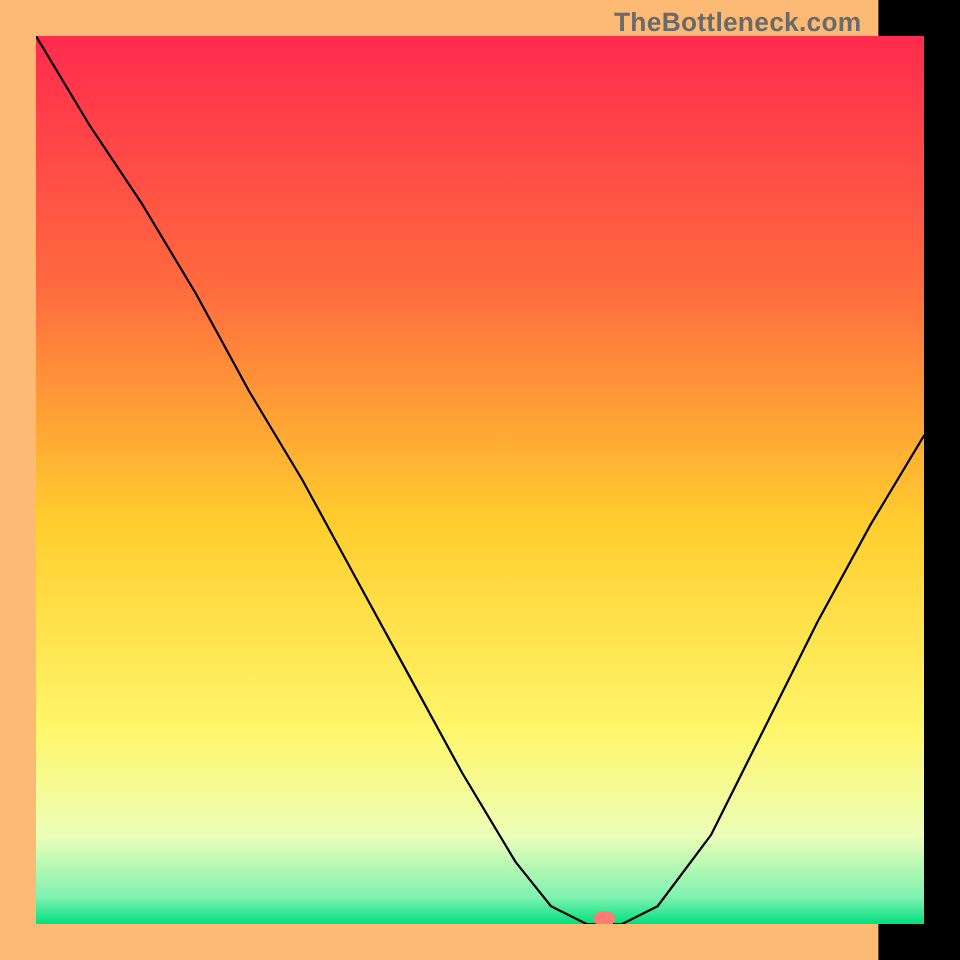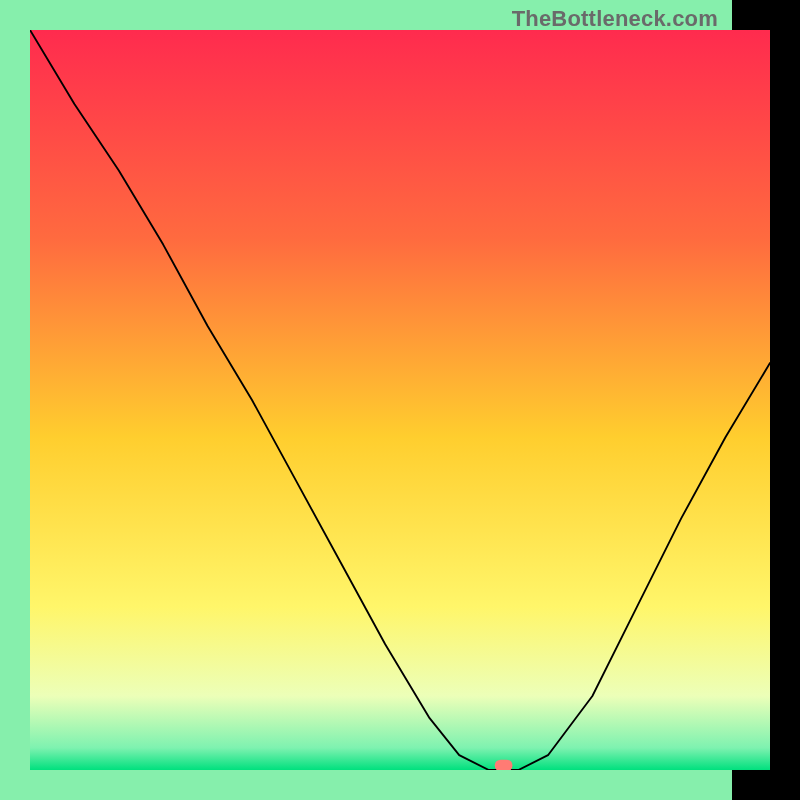--- a/index.html
+++ b/index.html
@@ -7,21 +7,21 @@
     padding: 0;
     width: 800px;
     height: 800px;
     background: #000;
     font-family: Arial, Helvetica, sans-serif;
   }
   .frame {
     position: relative;
     width: 732px;
     height: 800px;
-    background: #86efac;
+    background: #fdba74;
   }
   .watermark {
     position: absolute;
     top: 6px;
     right: 14px;
     color: #6a6a6a;
     font-size: 22px;
     font-weight: 600;
     letter-spacing: 0.2px;
     z-index: 3;

